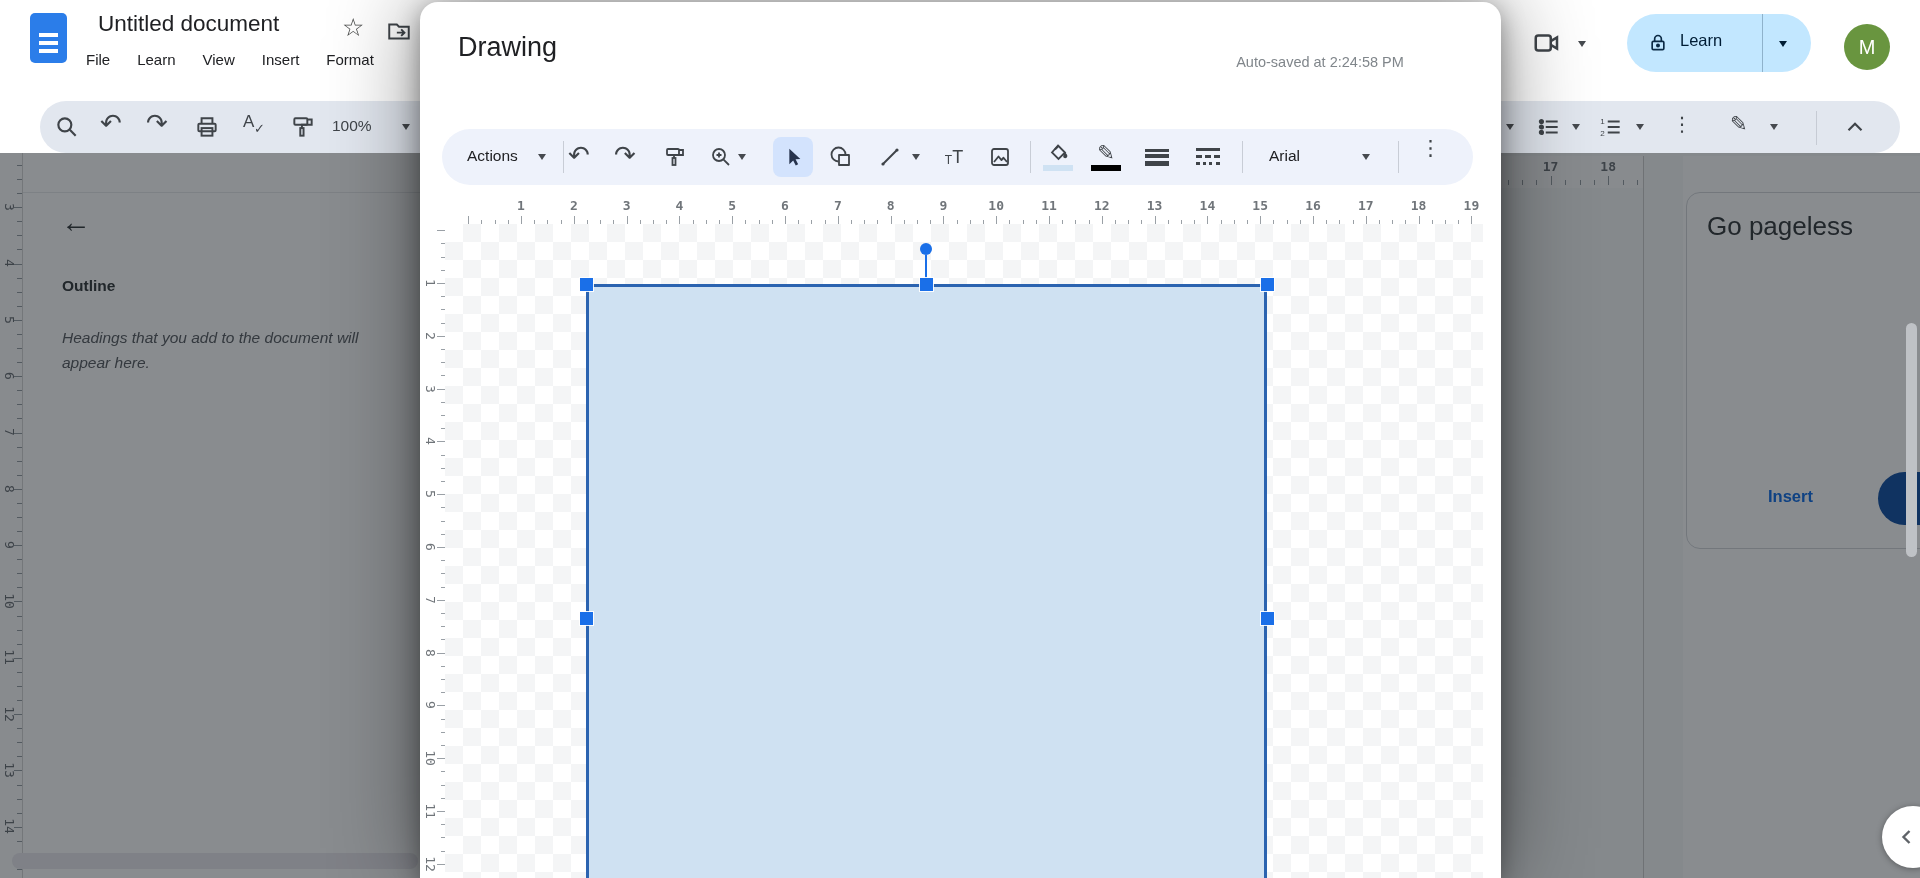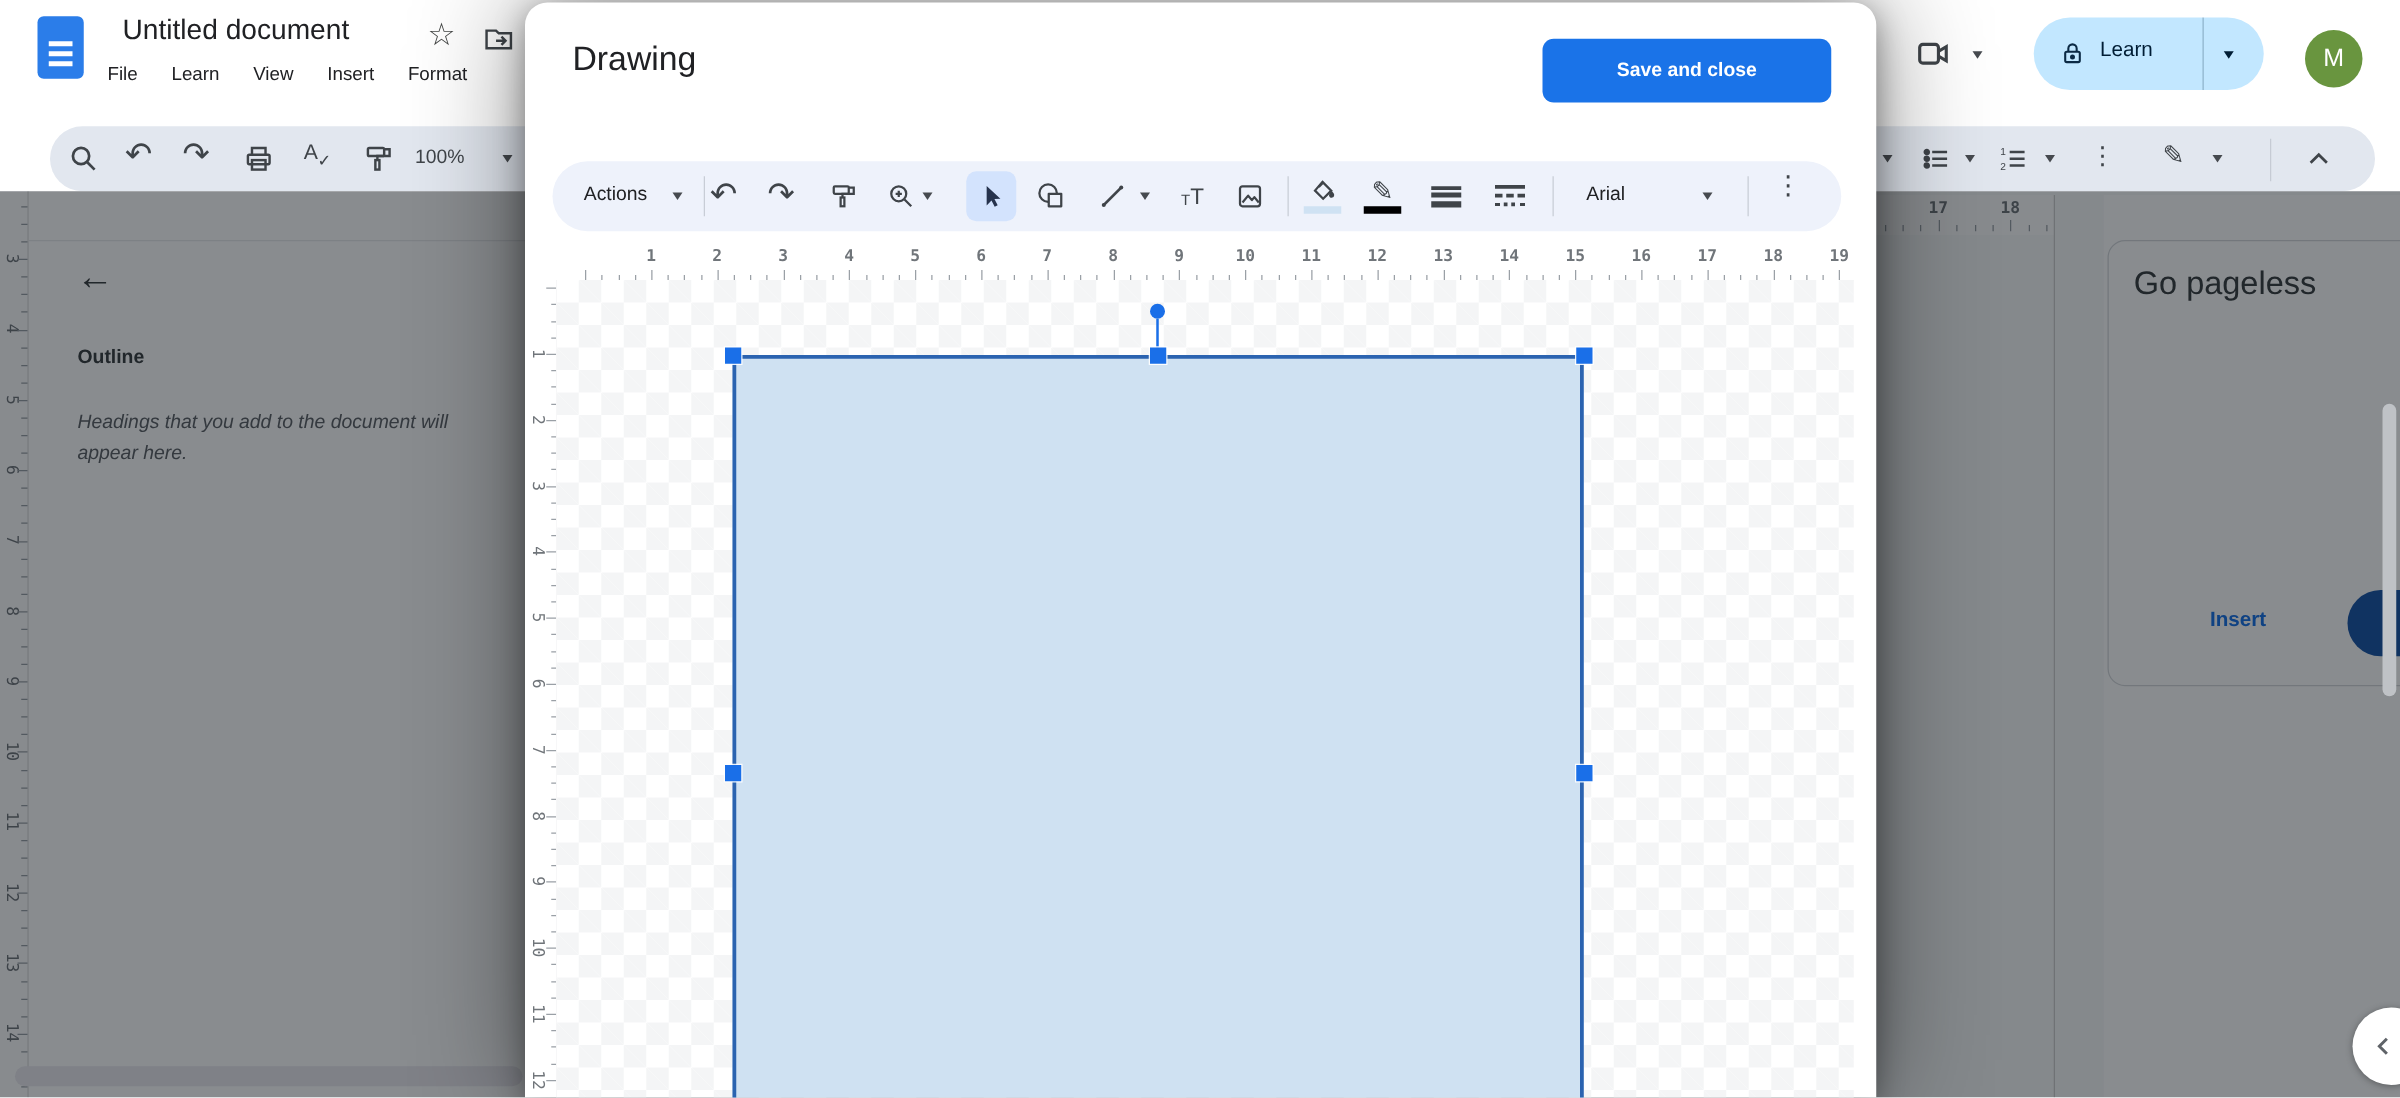--- a/index.html
+++ b/index.html
@@ -263,22 +263,20 @@
     <div class="ico" style="left:14px;top:19px;width:24px;height:24px;color:#5f6368;">
       <svg viewBox="0 0 24 24" fill="none" stroke="currentColor" stroke-width="2.4">
           <path d="M13.5 6 7.5 12 13.5 18"></path>
         </svg>
     </div>
   </div>
 
   <div id="dialog">
     <div class="abs" style="left:38px;top:30px;font-size:27px;color:#202124;">Drawing</div>
     <div class="abs" style="left:790px;top:52px;width:220px;text-align:center;font-size:14.5px;color:#80868b;">Auto-saved at 2:24:58 PM</div>
-    <div class="abs" style="left:814px;top:29px;width:231px;height:51px;border-radius:9px;background:#1a73e8;color:#fff;
-                font-size:15.5px;font-weight:bold;display:flex;align-items:center;justify-content:center;cursor:pointer;">Save and close</div>
 
     <div id="dlg-toolbar">
       <span class="abs" style="left:25px;top:18px;font-size:15.5px;color:#202124;">Actions</span>
       <span class="dcrt" style="left:96px;"></span>
       <div class="dsep" style="left:121px;"></div>
       <span class="uglyph" style="left:126px;top:11px;font-size:26px;">↶</span>
       <span class="uglyph" style="left:172px;top:11px;font-size:26px;">↷</span>
       <div class="ti" style="left:216px;">
         <svg viewBox="0 0 24 24" fill="none" stroke="currentColor" stroke-width="1.8">
           <rect x="4" y="4" width="12" height="6" rx="1"></rect>

